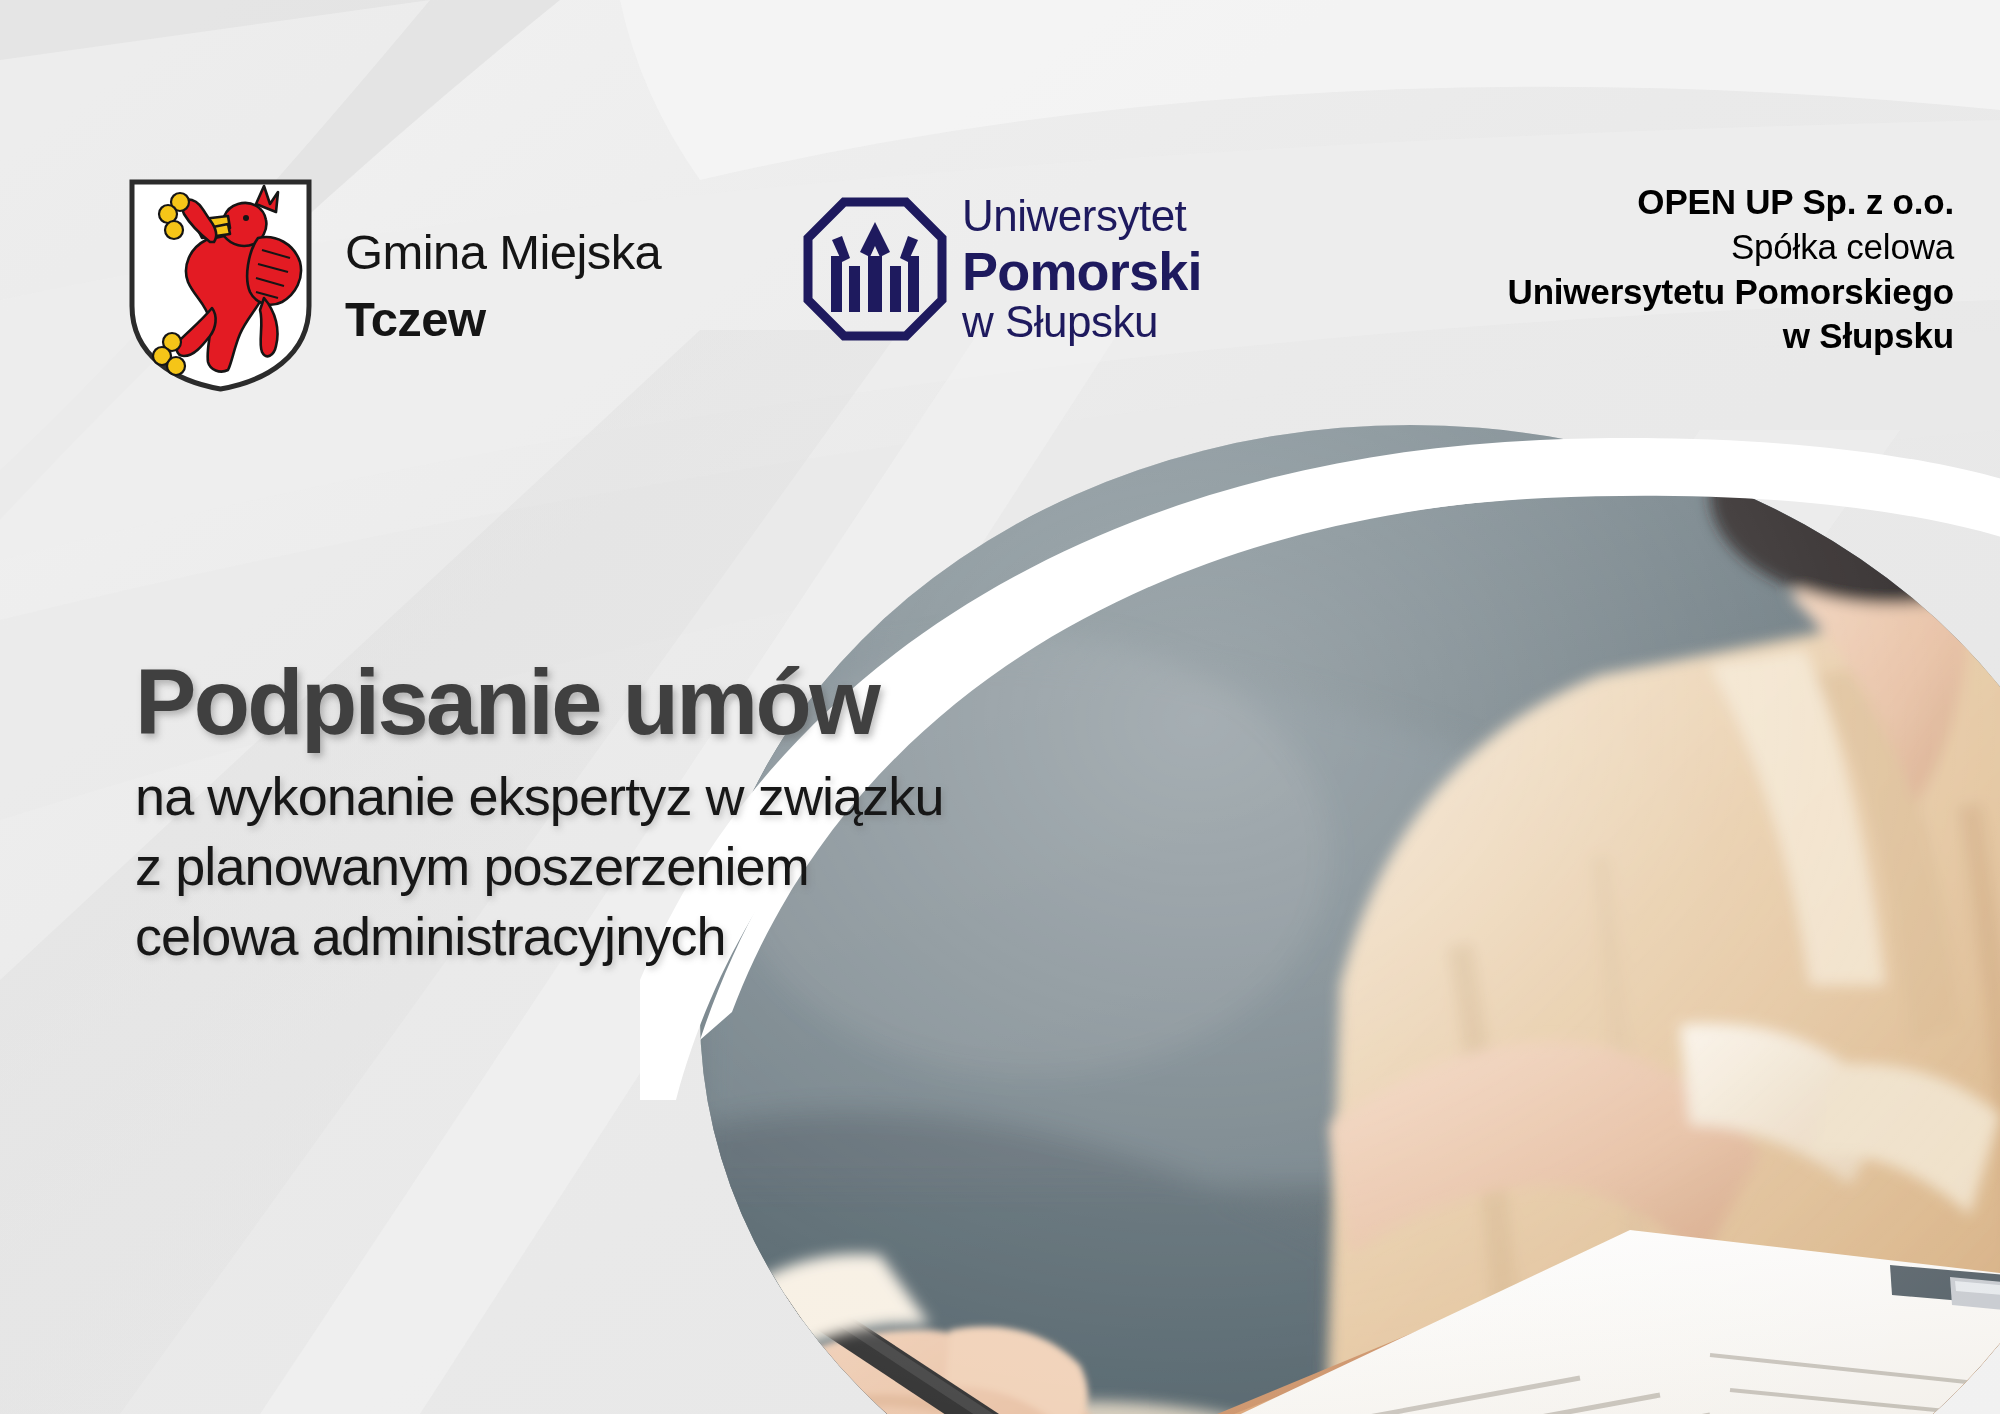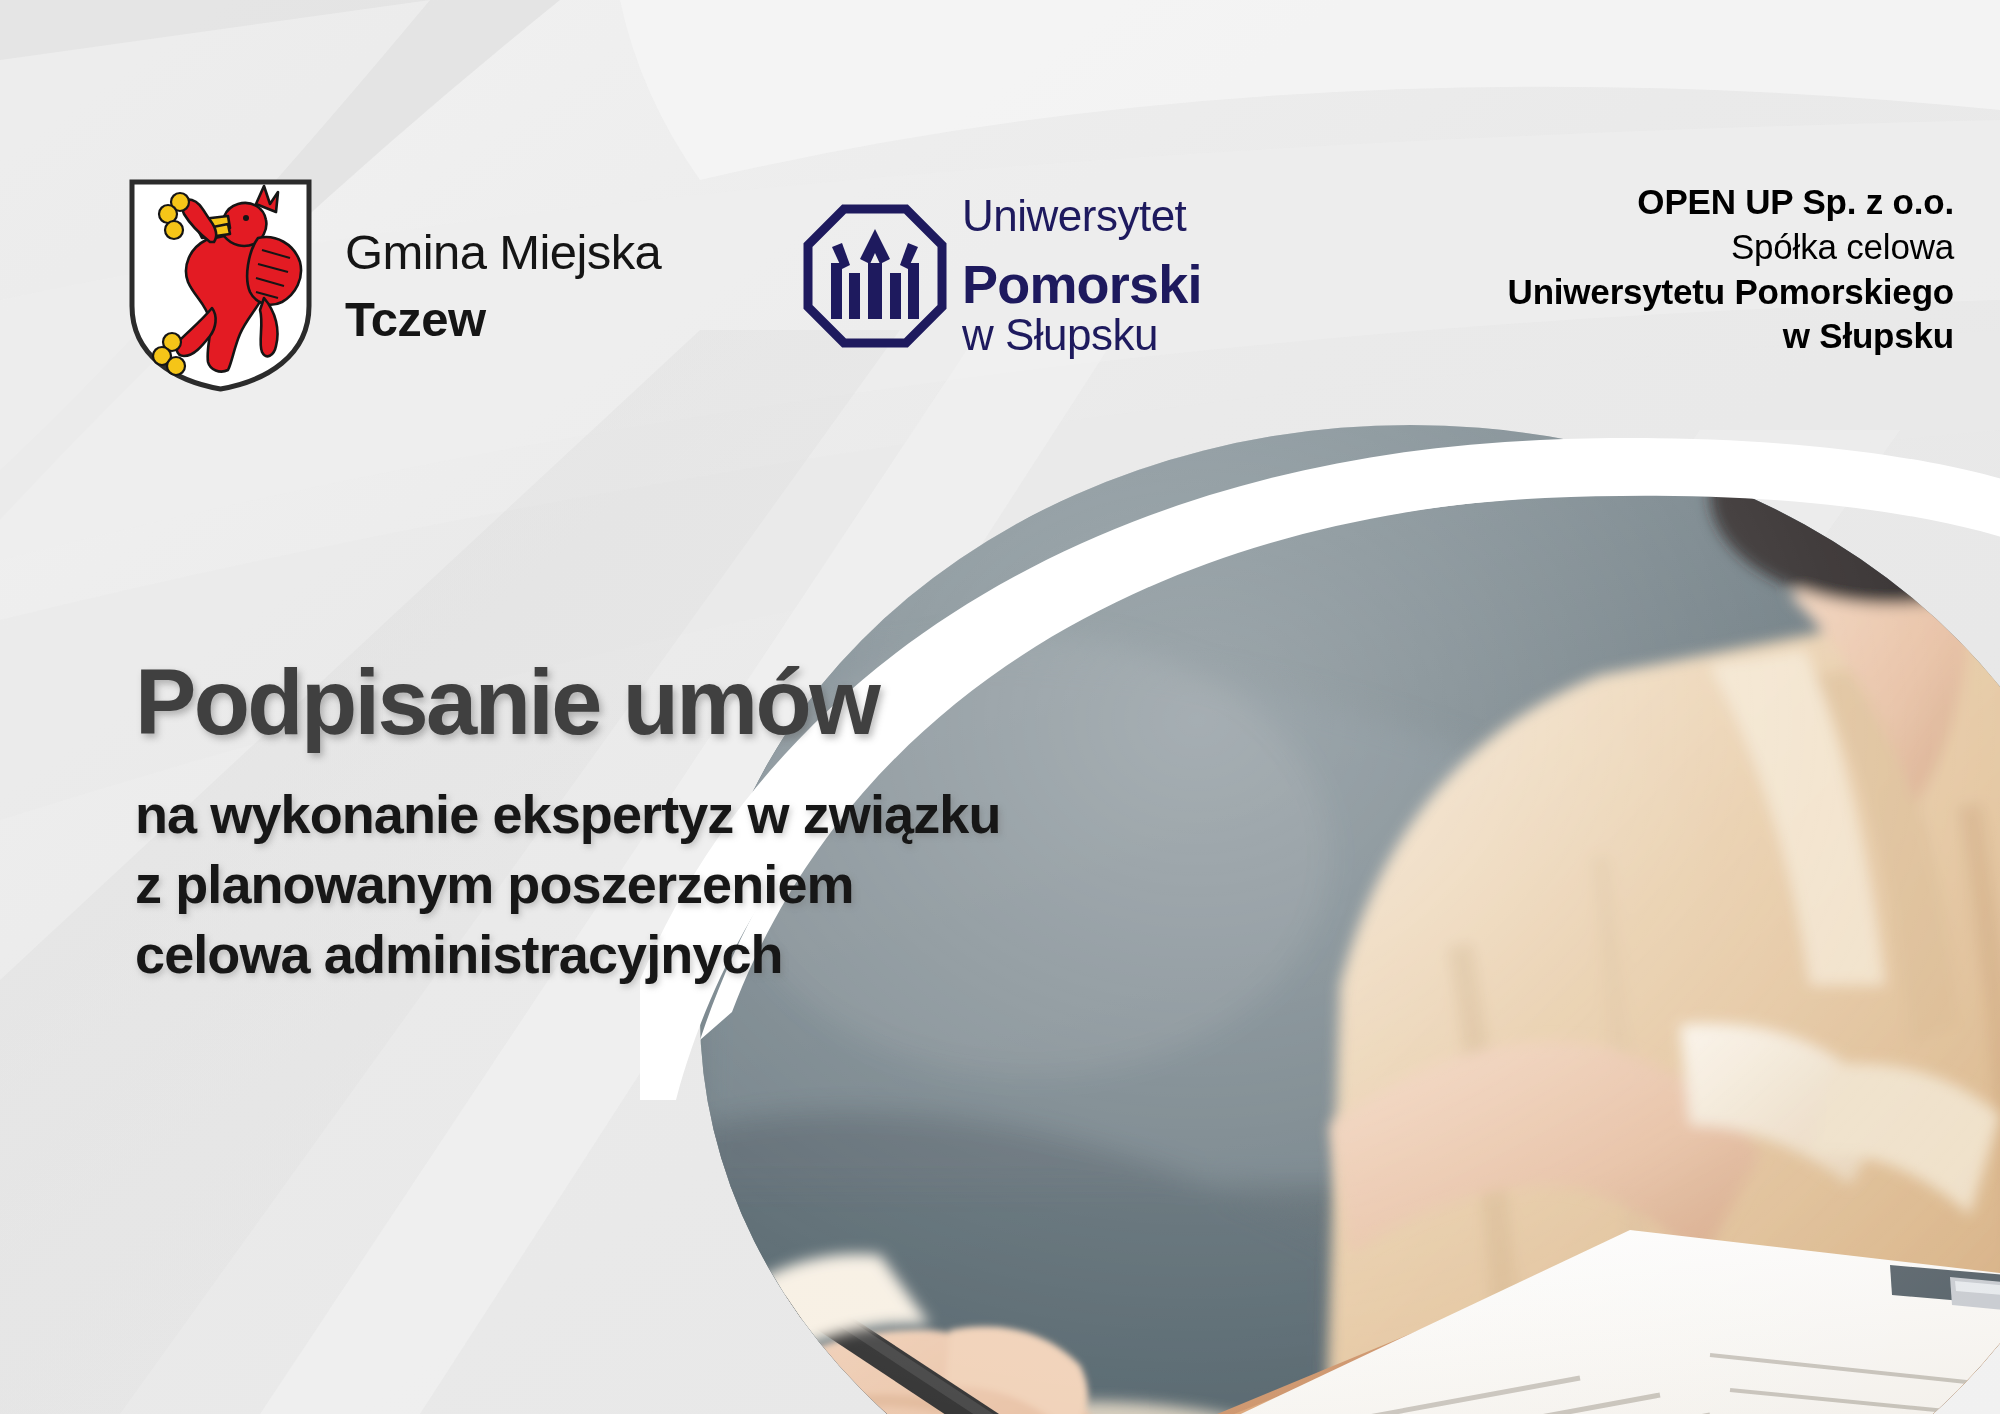--- a/index.html
+++ b/index.html
@@ -37,44 +37,44 @@
     letter-spacing:-0.6px; line-height:1.12;
   }
 
   .uni-block {
     position:absolute; left:800px; top:26px;
     display:flex; align-items:center; gap:12px;
   }
   .uni-mark { width:150px; height:150px; display:block; }
   .uni-text { display:flex; flex-direction:column; line-height:1.0; }
   .uni-l1 { font-size:44px; font-weight:400; color:#1e1a5e; letter-spacing:-0.5px; }
-  .uni-l2 { font-size:54px; font-weight:700; color:#1e1a5e; letter-spacing:-0.8px; margin-top:19px;}
+  .uni-l2 { font-size:54px; font-weight:700; color:#1e1a5e; letter-spacing:-0.8px; margin-top:6px;}
   .uni-l3 { font-size:44px; font-weight:400; color:#1e1a5e; letter-spacing:-0.5px; margin-top:2px;}
 
   .openup-block {
     position:absolute; right:46px; top:12px;
     text-align:right; color:#000000; line-height:1.28;margin-left:43px;
   }
   .ou-l1 { font-size:35px; font-weight:700; letter-spacing:-0.2px; }
   .ou-l2 { font-size:35px; font-weight:400; letter-spacing:-0.2px; }
   .ou-l3 { font-size:35px; font-weight:700; letter-spacing:-0.2px; }
   .ou-l4 { font-size:35px; font-weight:700; letter-spacing:-0.2px; }
 
   
   .copy { position:absolute; left:135px; top:655px; width:1000px; }
   .headline {
     font-size:92px; font-weight:700; color:#404040;
     letter-spacing:-2.6px; line-height:1.04;
     text-shadow: 3px 4px 7px rgba(90,90,90,0.40);
     white-space:nowrap;
   }
   .subline {
-    font-size:54px; font-weight:700; color:#171717;
+    font-size:54px; font-weight:400; color:#171717;
     letter-spacing:-0.9px; line-height:1.30;
-    margin-top:28px;
+    margin-top:10px;
     text-shadow: 2px 3px 6px rgba(105,105,105,0.35);
     white-space:nowrap;
   }
 
   
   .photo-wrap {
     position:absolute; left:700px; top:425px;
     width:1420px; height:1180px;
     border-radius:50%;
     overflow:hidden;

